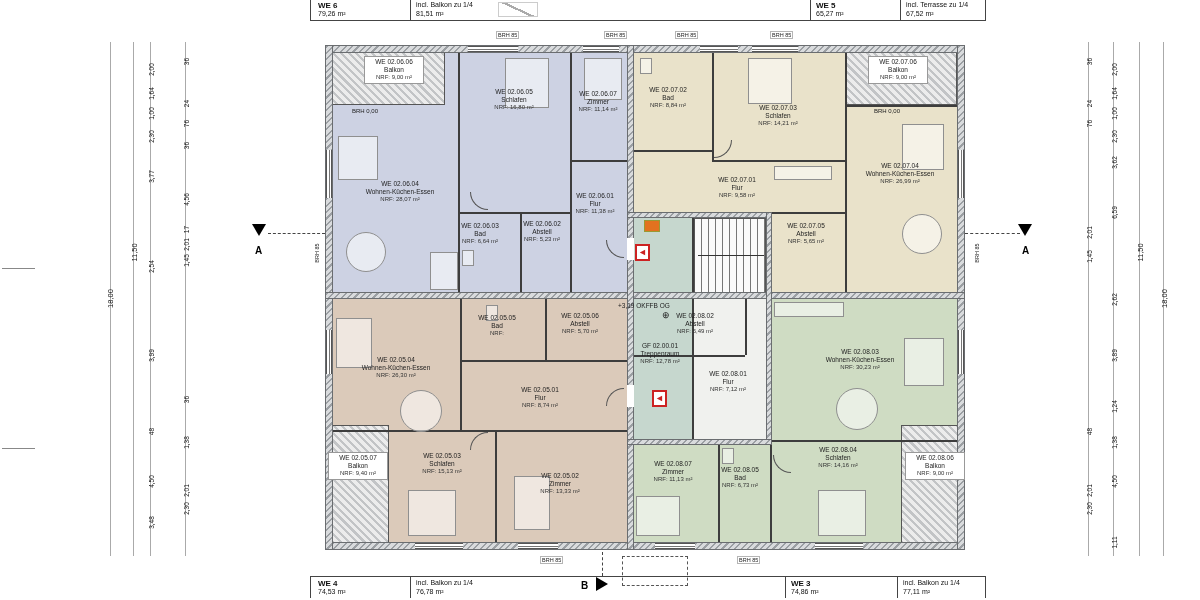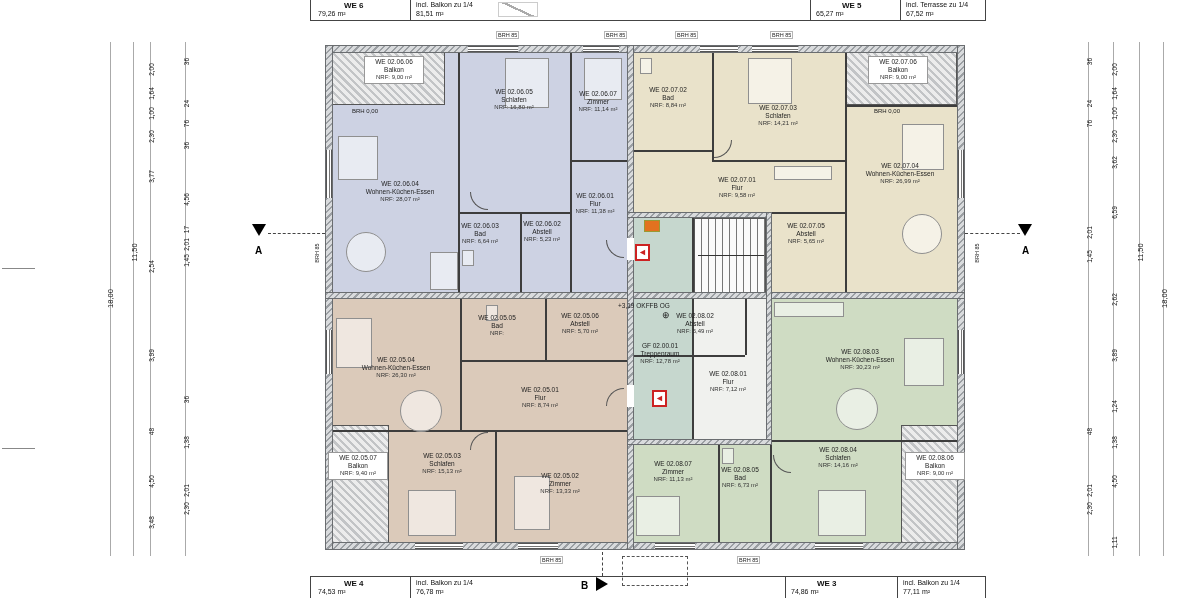--- a/index.html
+++ b/index.html
@@ -21,21 +21,21 @@
   .dimline { position:absolute; width:1px; background:#aaa; }
   .furn { position:absolute; border:1px solid #8f8f8f; background:rgba(255,255,255,.55); }
   .furn.round { border-radius:50%; }
   .winh { position:absolute; height:6px; background:linear-gradient(#fff 0 2px,#777 2px 3px,#fff 3px 6px); border-top:1px solid #555; border-bottom:1px solid #555; }
   .winv { position:absolute; width:6px; background:linear-gradient(90deg,#fff 0 2px,#777 2px 3px,#fff 3px 6px); border-left:1px solid #555; border-right:1px solid #555; }
   .hline { position:absolute; height:1px; background:#444; }
   .vline { position:absolute; width:1px; background:#444; }
   .hdash { position:absolute; height:0; border-top:1px dashed #444; }
   .vdash { position:absolute; width:0; border-left:1px dashed #444; }
   .dashedbox { position:absolute; border:1px dashed #555; }
-  .hdr-unit { position:absolute; font-size:8px; font-weight:bold; color:#111;margin-left:26px; }
+  .hdr-unit { position:absolute; font-size:8px; font-weight:bold; color:#111; }
   .hdr-sub { position:absolute; font-size:7px; color:#111; }
   .brh { position:absolute; font-size:5.5px; color:#222; background:#fff; padding:0 1px; border:1px solid #b5b5b5; }
   .brh.rot { transform:rotate(-90deg); background:transparent; border:none; }
   .tridown { position:absolute; width:0; height:0; border-left:7px solid transparent; border-right:7px solid transparent; border-top:12px solid #000; }
   .triright { position:absolute; width:0; height:0; border-top:7px solid transparent; border-bottom:7px solid transparent; border-left:12px solid #000; }
   .seclet { position:absolute; font-size:10px; font-weight:bold; color:#000; }
   .rarrow { position:absolute; width:15px; height:17px; background:#fff; border:2px solid #c22; color:#c22; font-size:9px; line-height:13px; text-align:center; }
   .vent { position:absolute; width:16px; height:12px; background:#e2721f; border:1px solid #993; }
   .door { position:absolute; border:1px solid #555; border-width:0 0 1px 1px; border-radius:0 0 0 100%; }
   .lvl { position:absolute; font-size:9px; color:#222; }

